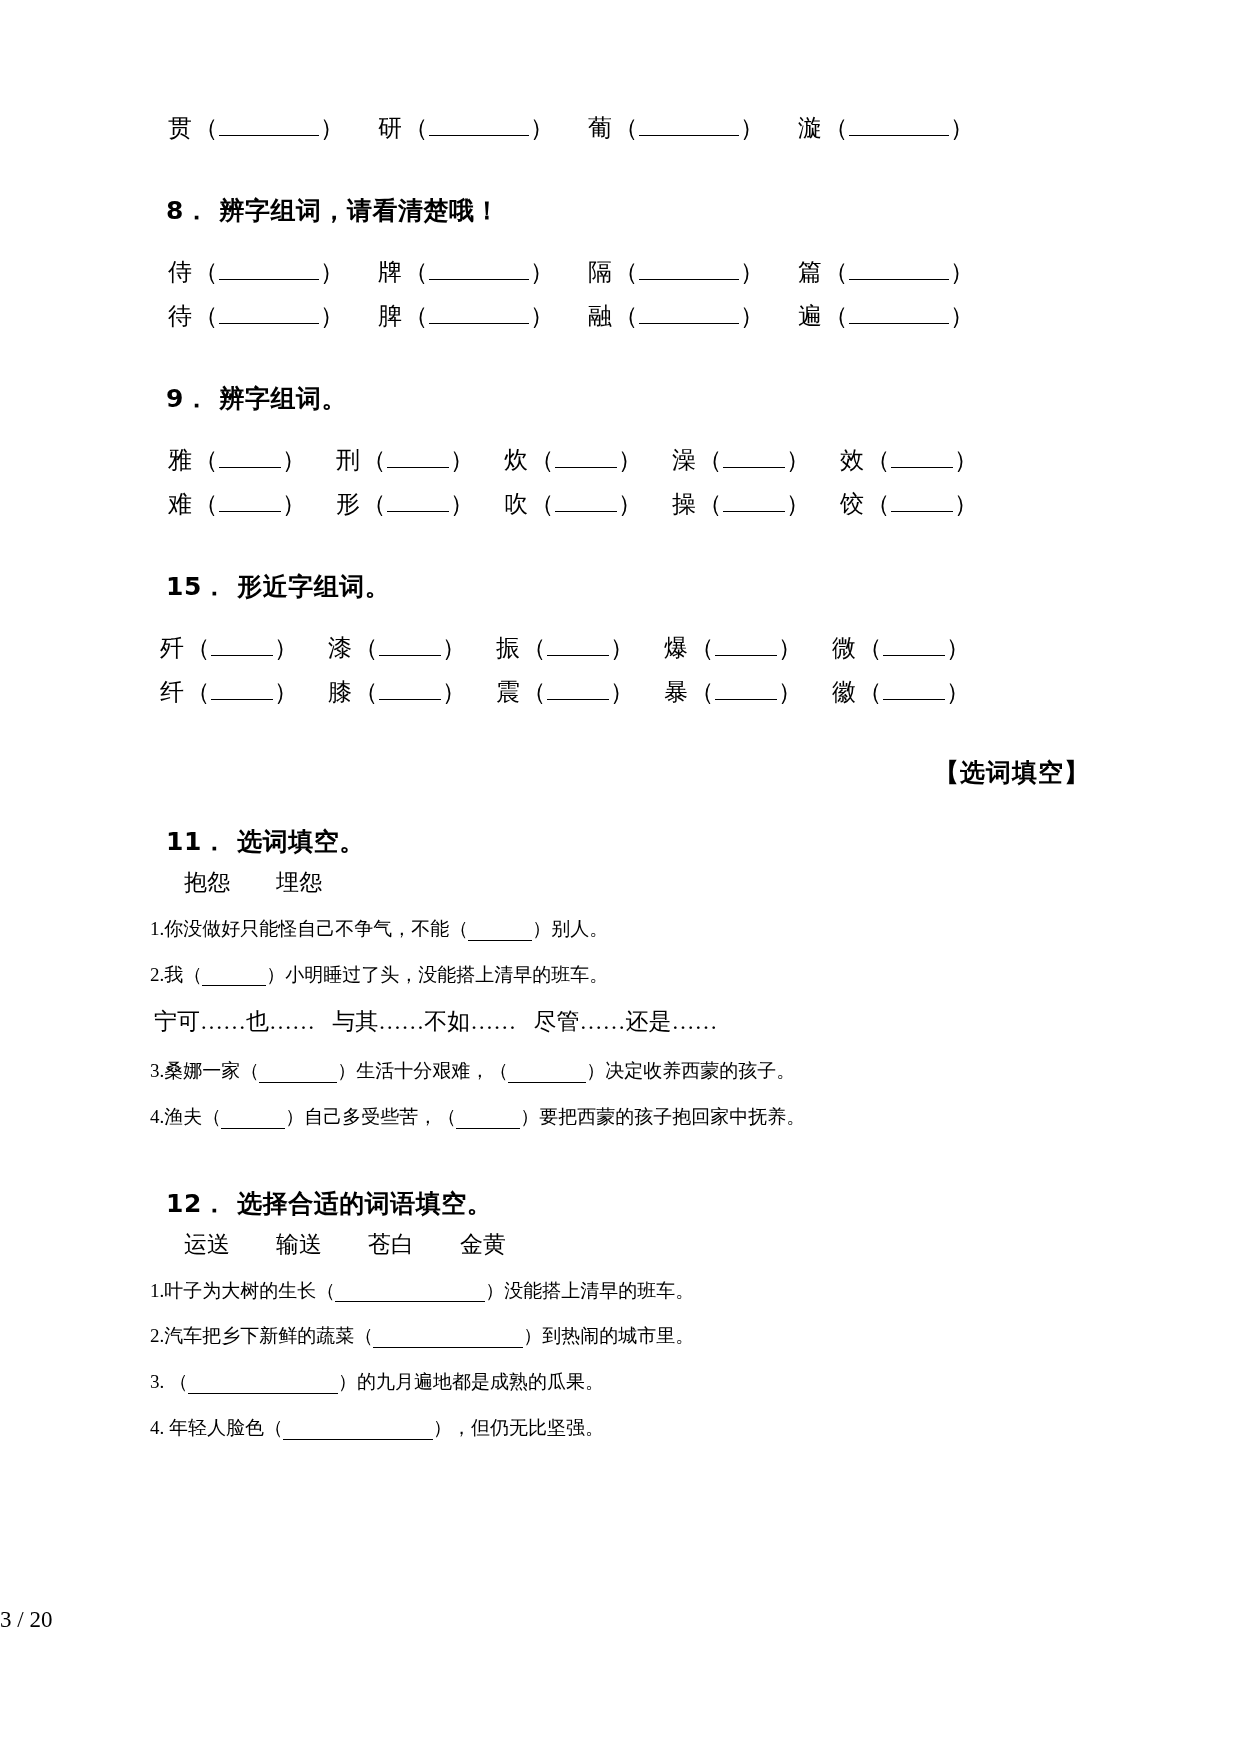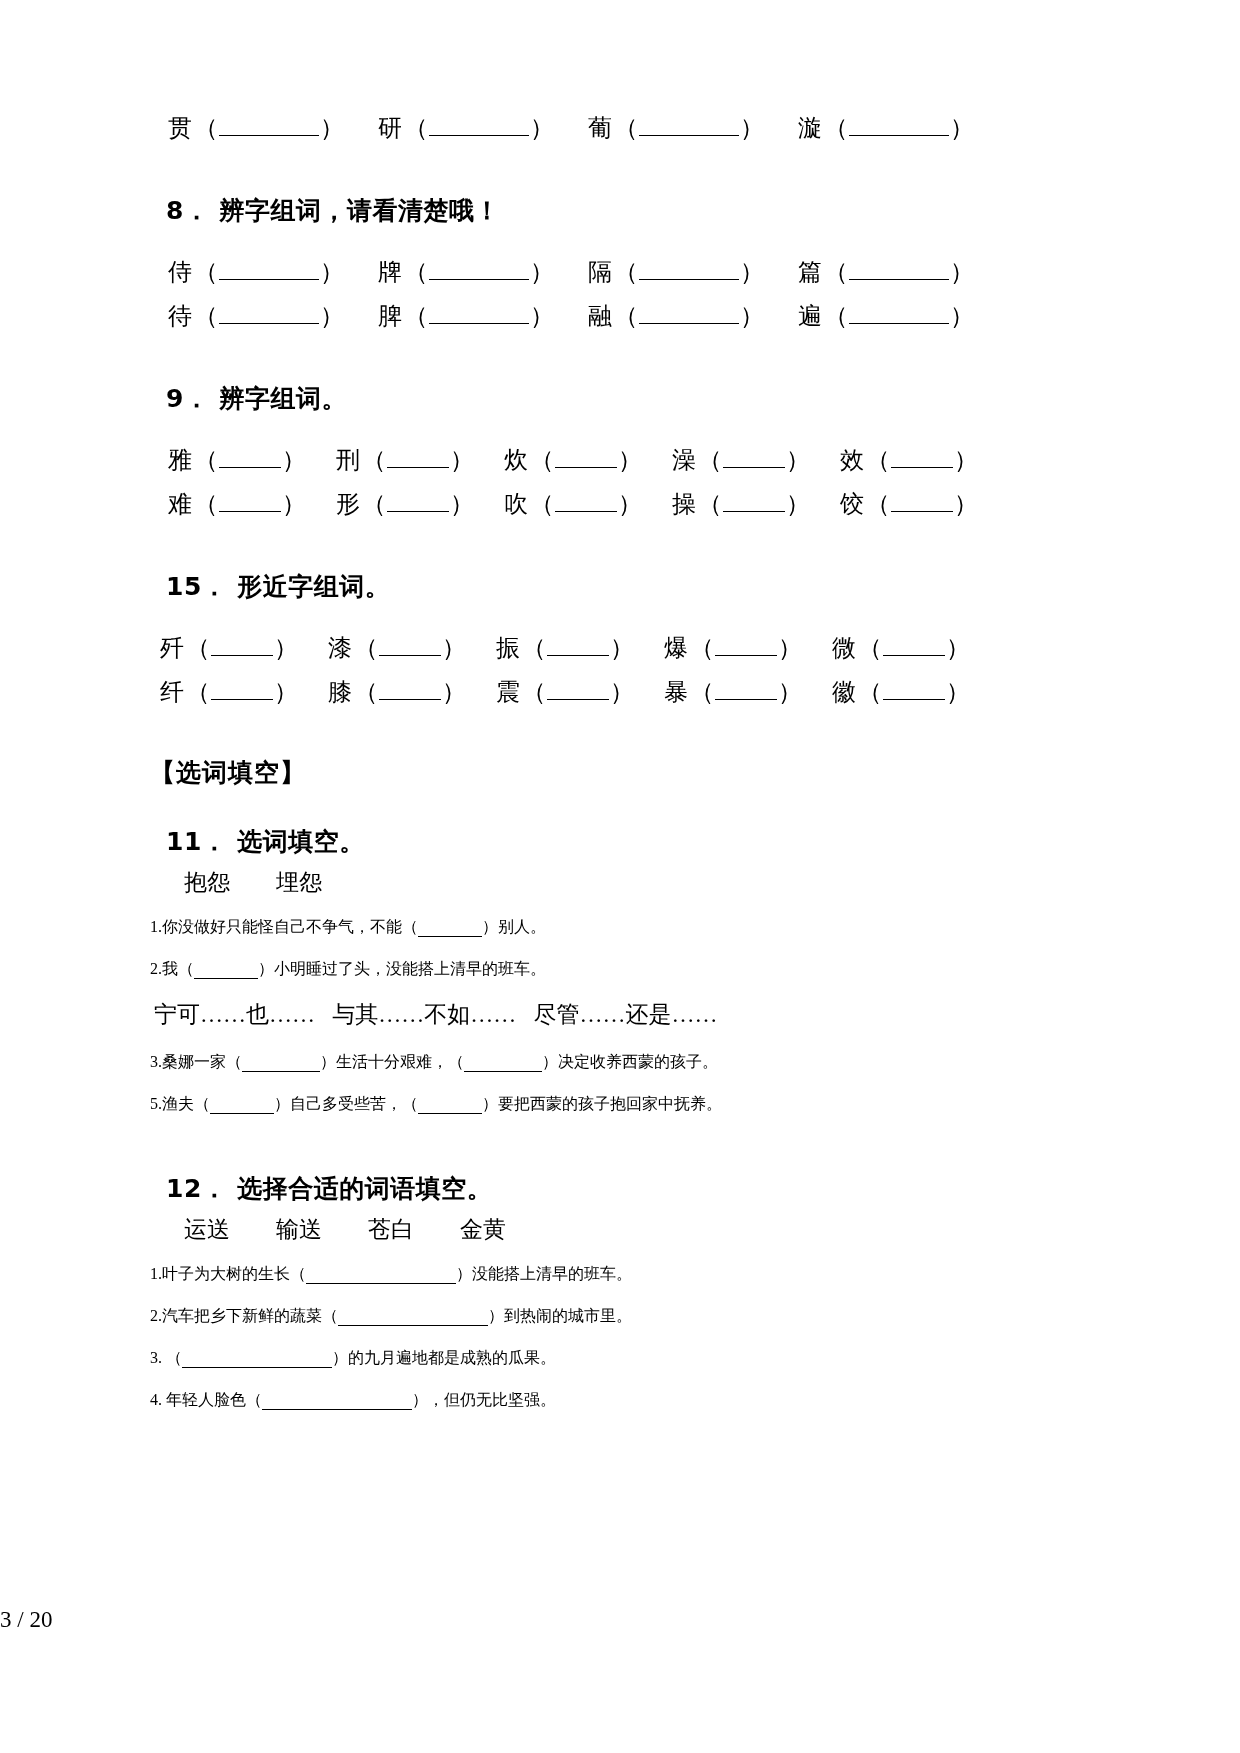--- a/index.html
+++ b/index.html
@@ -28,21 +28,21 @@
     font-family: "DejaVu Sans", "Liberation Sans", sans-serif;
     font-weight: bold;
     font-size: 25px;
     letter-spacing: 0.5px;
     margin: 0 0 6px 16px;
     line-height: 1.5;
   }
   .qtitle .num { margin-right: 10px; }
 
   .section-head {
-    text-align: left;
+    text-align: right;
     font-family: "DejaVu Sans", "Liberation Sans", sans-serif;
     font-weight: bold;
     font-size: 25px;
     letter-spacing: 1px;
     margin: 0;
     padding: 0;
   }
 
   
   .charrow {
@@ -75,21 +75,21 @@
   
   .wordbank {
     font-size: 23px;
     line-height: 1.5;
     margin: 4px 0 10px 34px;
     white-space: pre;
   }
 
   
   .sent {
-    font-size: 16px;
+    font-size: 19px;
     line-height: 1.25;
     margin: 16px 0 22px 0;
     white-space: nowrap;
   }
   .sb {
     display: inline-block;
     border-bottom: 1.6px solid #000;
     height: 1.0em;
     vertical-align: bottom;
   }
@@ -387,21 +387,21 @@
     <span>2.我（</span><span class="sb sb-a"></span><span>）小明睡过了头，没能搭上清早的班车。</span>
   </div>
 
   <div class="pattern-line">宁可……也……   与其……不如……   尽管……还是……</div>
 
   <div class="sent">
     <span>3.桑娜一家（</span><span class="sb sb-b"></span><span>）生活十分艰难，（</span><span class="sb sb-b"></span><span>）决定收养西蒙的孩子。</span>
   </div>
 
   <div class="sent">
-    <span>5.渔夫（</span><span class="sb sb-a"></span><span>）自己多受些苦，（</span><span class="sb sb-a"></span><span>）要把西蒙的孩子抱回家中抚养。</span>
+    <span>4.渔夫（</span><span class="sb sb-a"></span><span>）自己多受些苦，（</span><span class="sb sb-a"></span><span>）要把西蒙的孩子抱回家中抚养。</span>
   </div>
 
   <div class="spacer-md"></div>
 
   <div class="qtitle">
     <span class="num">12．</span><span>选择合适的词语填空。</span>
   </div>
 
   <div class="wordbank">运送        输送        苍白        金黄</div>
 

